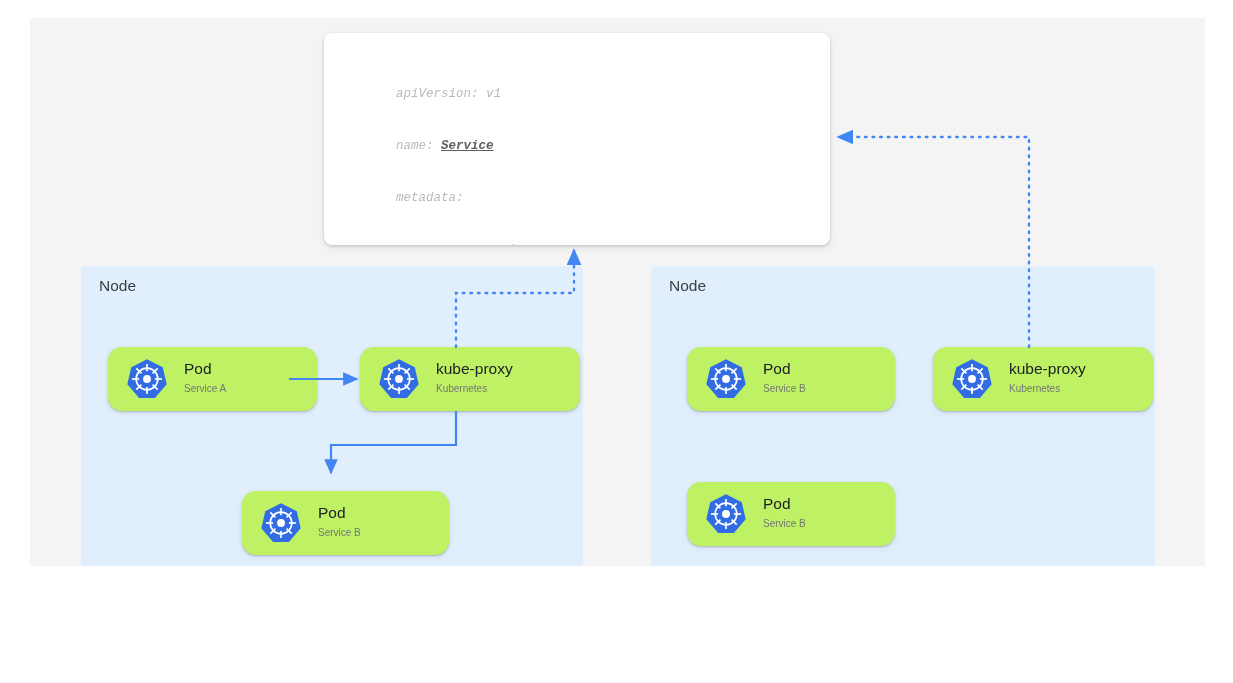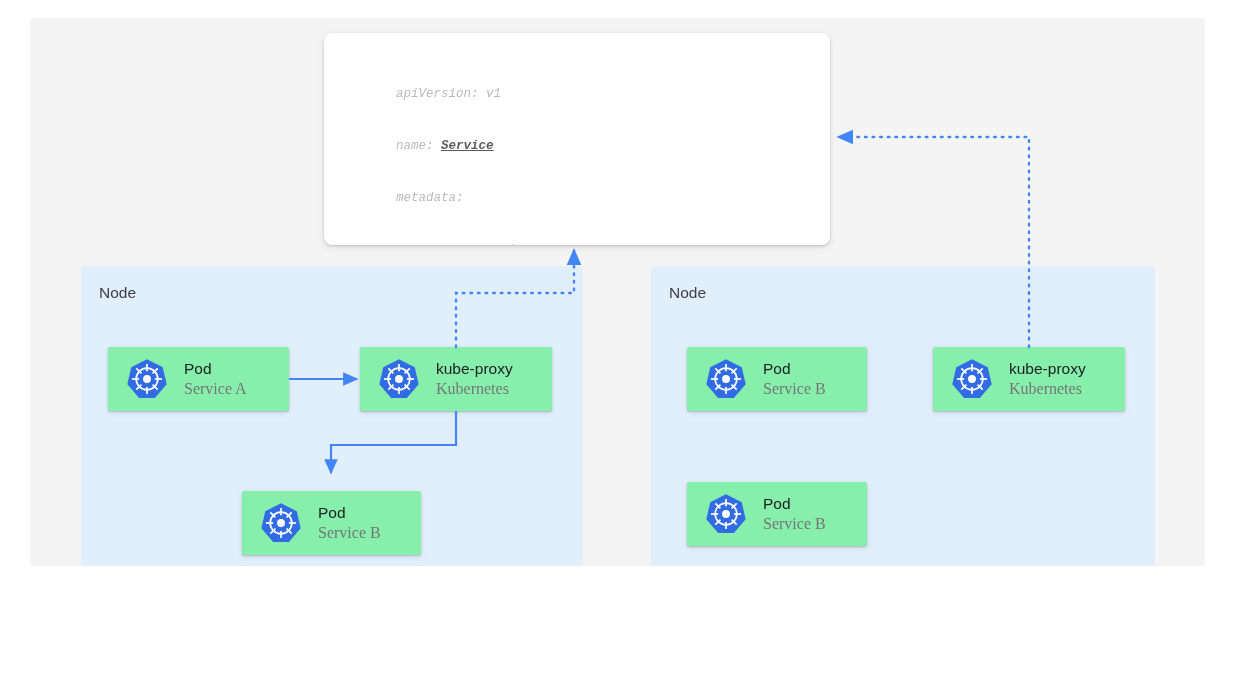--- a/index.html
+++ b/index.html
@@ -56,34 +56,35 @@
   .node-box {
     position: absolute;
     background: #e1effc;
     border-radius: 4px;
   }
   #node-left  { left: 81px;  top: 266px; width: 502px; height: 350px; }
   #node-right { left: 651px; top: 266px; width: 504px; height: 350px; }
   .node-label {
     position: absolute;
     left: 18px;
-    top: 18px;
+    top: 11px;
     font-size: 15.5px;
     color: #3c4043;
     font-family: "Liberation Sans", sans-serif;
   }
 
   
   .card {
     position: absolute;
-    background: #86efac;
-    border-radius: 2px;
+    background: #bef264;
+    border-radius: 14px;
     box-shadow: 0 1px 2px rgba(0,0,0,0.20), 0 2px 6px rgba(0,0,0,0.08);
     display: flex;
     align-items: center;
+    padding-left: 28px;
   }
   .card .k8s-logo {
     position: absolute;
     left: 18px;
     top: 50%;
     transform: translateY(-50%);
     width: 42px;
     height: 42px;
   }
   .card .card-text {
@@ -94,24 +95,24 @@
   }
   .card-title {
     display: block;
     font-size: 15.5px;
     color: #202124;
     line-height: 20px;
     font-family: "Liberation Sans", sans-serif;
   }
   .card-sub {
     display: block;
-    font-size: 16px;
+    font-size: 10px;
     color: #767676;
     line-height: 20px;
-    font-family: Liberation Serif, serif;
+    font-family: Liberation Sans, sans-serif;
   }
 
   
   #card-pod-a       { left: 108px; top: 347px; width: 181px; height: 64px; }
   #card-kube-left   { left: 360px; top: 347px; width: 192px; height: 64px; }
   #card-pod-b-left  { left: 242px; top: 491px; width: 179px; height: 64px; }
   #card-pod-b1      { left: 687px; top: 347px; width: 180px; height: 64px; }
   #card-pod-b2      { left: 687px; top: 482px; width: 180px; height: 64px; }
   #card-kube-right  { left: 933px; top: 347px; width: 192px; height: 64px; }
 

